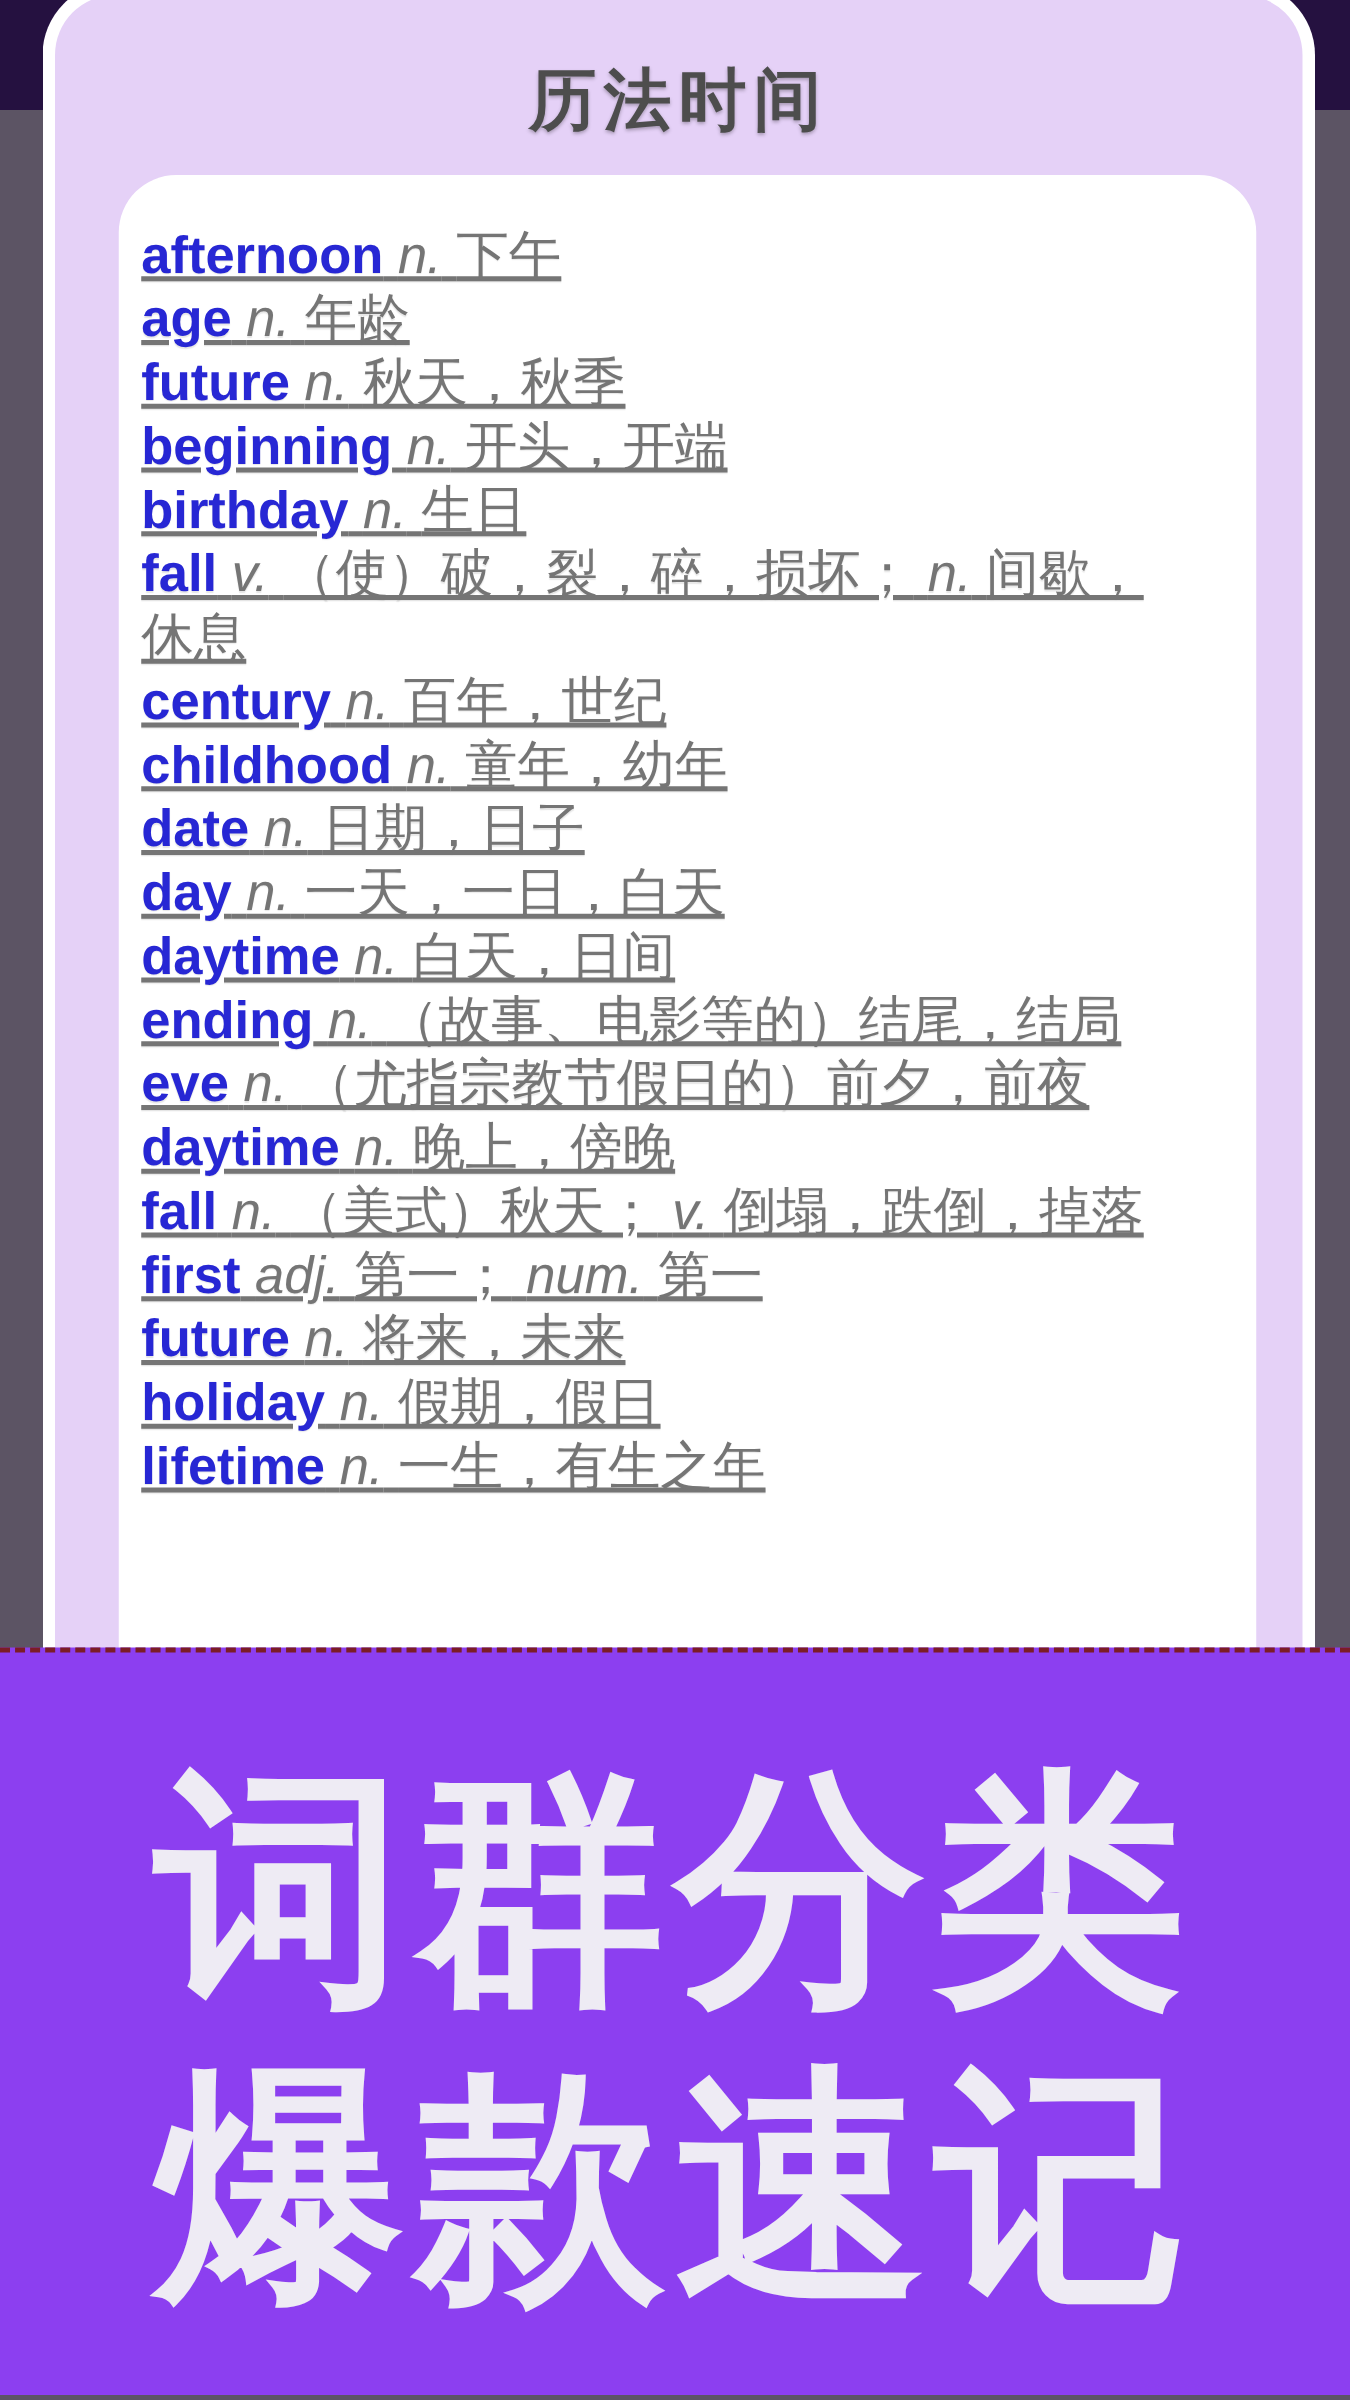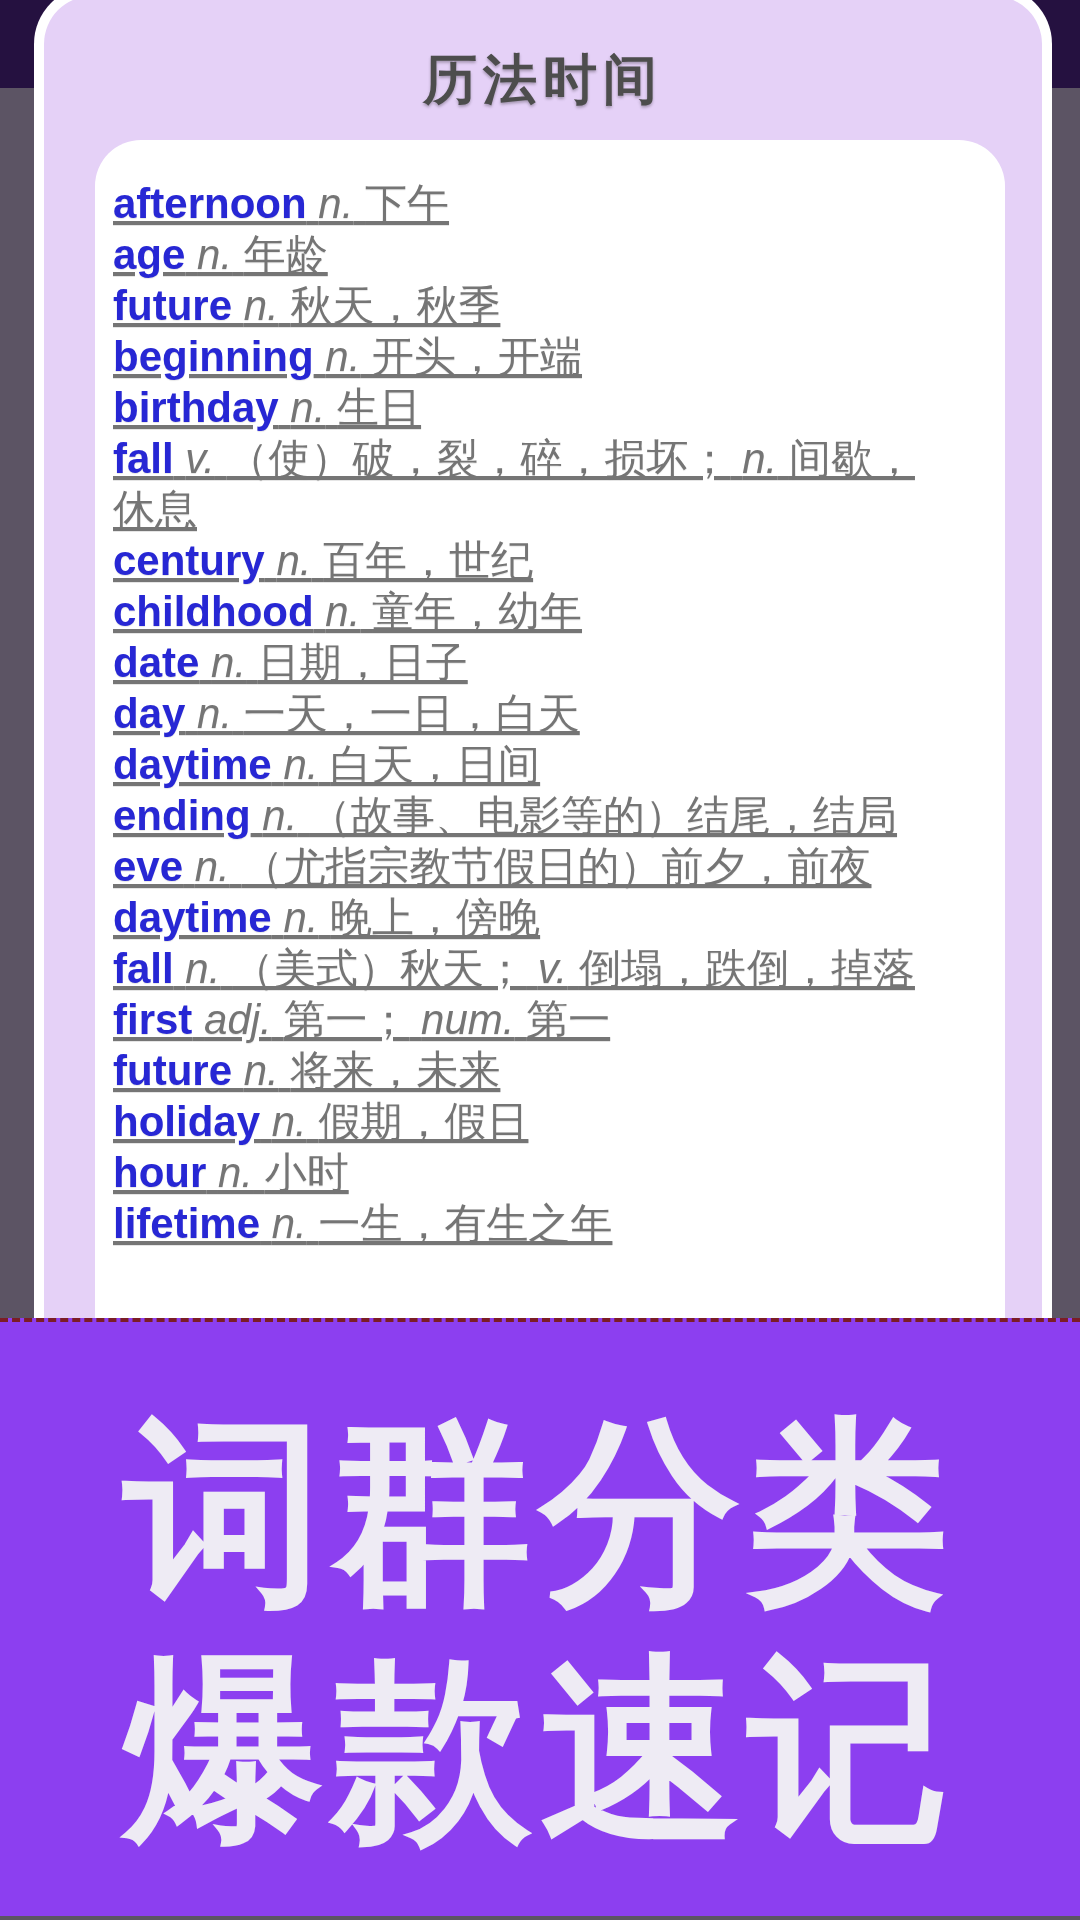--- a/index.html
+++ b/index.html
@@ -99,21 +99,20 @@
         <div class="entry"><span class="word">date</span> <span class="pos">n.</span> <span class="def">日期，日子</span></div>
         <div class="entry"><span class="word">day</span> <span class="pos">n.</span> <span class="def">一天，一日，白天</span></div>
         <div class="entry"><span class="word">daytime</span> <span class="pos">n.</span> <span class="def">白天，日间</span></div>
         <div class="entry"><span class="word">ending</span> <span class="pos">n.</span> <span class="def">（故事、电影等的）结尾，结局</span></div>
         <div class="entry"><span class="word">eve</span> <span class="pos">n.</span> <span class="def">（尤指宗教节假日的）前夕，前夜</span></div>
         <div class="entry"><span class="word">daytime</span> <span class="pos">n.</span> <span class="def">晚上，傍晚</span></div>
         <div class="entry"><span class="word">fall</span> <span class="pos">n.</span> <span class="def">（美式）秋天；</span> <span class="pos">v.</span> <span class="def">倒塌，跌倒，掉落</span></div>
         <div class="entry"><span class="word">first</span> <span class="pos">adj.</span> <span class="def">第一；</span> <span class="pos">num.</span> <span class="def">第一</span></div>
         <div class="entry"><span class="word">future</span> <span class="pos">n.</span> <span class="def">将来，未来</span></div>
         <div class="entry"><span class="word">holiday</span> <span class="pos">n.</span> <span class="def">假期，假日</span></div>
-        <div class="entry"><span class="word">hour</span> <span class="pos">n.</span> <span class="def">小时</span></div>
         <div class="entry"><span class="word">lifetime</span> <span class="pos">n.</span> <span class="def">一生，有生之年</span></div>
       </div>
   </div>
 
   <div class="banner">
     <div class="banner-line">词群分类</div>
     <div class="banner-line">爆款速记</div>
   </div>
 </div>
 

